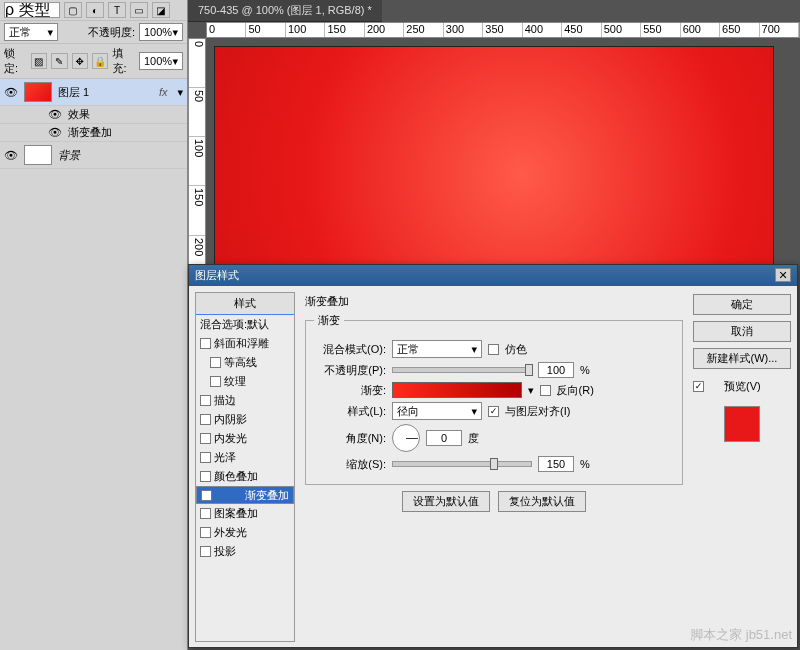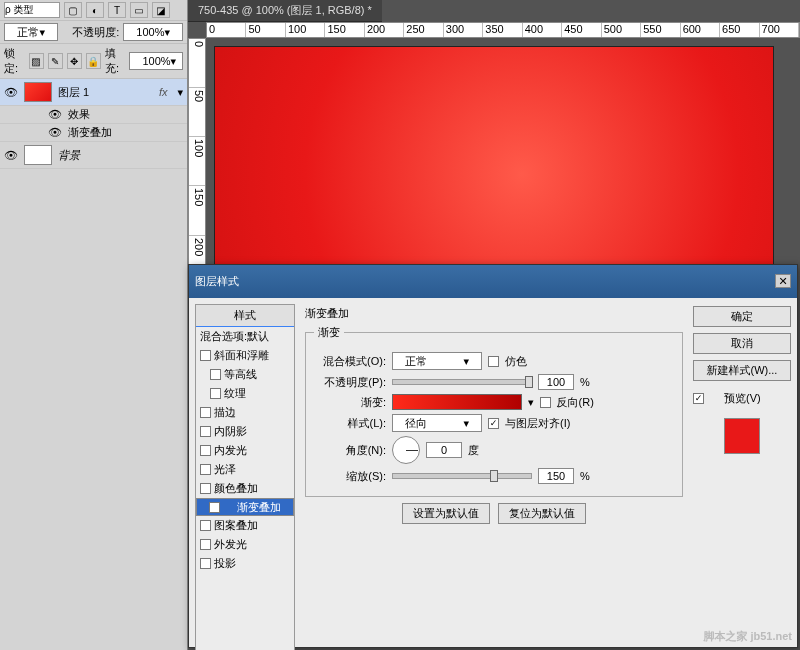--- a/index.html
+++ b/index.html
@@ -4,21 +4,21 @@
 <style>
 * { box-sizing: border-box; margin: 0; padding: 0; font-family: "Microsoft YaHei", SimSun, sans-serif; font-size: 11px; }
 body { background: #535353; width: 800px; height: 650px; position: relative; overflow: hidden; }
 
 .panel-left { position: absolute; left: 0; top: 0; width: 188px; height: 650px; background: #d4d4d4; border-right: 1px solid #888; }
 .tabs { display: flex; background: #b8b8b8; border-bottom: 1px solid #888; }
 .tab { padding: 2px 8px; background: #c2c2c2; border-right: 1px solid #999; cursor: pointer; }
 .tab.active { background: #d4d4d4; }
 .tab-icons { display:inline-block; margin-left:auto; padding:2px 4px; }
 .panel-row { display: flex; align-items: center; padding: 2px 4px; border-bottom: 1px solid #c0c0c0; gap: 4px; }
-.small-input { width: 48px; height: 16px; background: #fff; border: 1px solid #999; font-size: 10px; }
+.small-input { width: 48px; height: 16px; background: #fff; border: 1px solid #999; font-size: 16px; }
 .icon-btn { width: 18px; height: 16px; display: inline-flex; align-items: center; justify-content: center; background: #d4d4d4; border: 1px solid #aaa; cursor: pointer; font-size: 10px; }
 
 .layers { background: #d4d4d4; }
 .layer-row { display: flex; align-items: center; padding: 3px 4px; gap: 6px; border-bottom: 1px solid #c8c8c8; }
 .layer-row.active { background: #c8d8f0; }
 .eye { width: 14px; text-align: center; cursor: pointer; }
 .thumb { width: 28px; height: 20px; background: #fff; border: 1px solid #888; }
 .thumb.red { background: linear-gradient(135deg,#ff3a2a,#e01010); }
 .fx-label { margin-left: auto; font-style: italic; color: #555; padding-right: 4px; }
 .sub-effect { padding-left: 48px; display: flex; align-items: center; gap: 6px; border-bottom: 1px solid #c8c8c8; font-size: 10px; height: 18px;}
@@ -27,50 +27,50 @@
 .doc-tab { background: #424242; color: #ddd; padding: 3px 10px; display: inline-block; border-bottom: 1px solid #2a2a2a; }
 .ruler-h { position: absolute; left: 18px; top: 22px; right: 0; height: 16px; background: #fff; border: 1px solid #888; display: flex; font-size: 9px; overflow: hidden;}
 .ruler-h span { width: 50px; border-right: 1px solid #bbb; padding-left: 2px; }
 .ruler-v { position: absolute; left: 0; top: 38px; width: 18px; bottom: 16px; background: #fff; border: 1px solid #888; display:flex; flex-direction:column; font-size:9px; overflow:hidden;}
 .ruler-v span { height: 50px; border-bottom:1px solid #bbb; writing-mode: vertical-rl; padding-top:2px;}
 .canvas-wrap { position: absolute; left: 18px; top: 38px; right: 0; bottom: 16px; background: #535353; overflow: hidden; }
 .canvas { position: absolute; left: 8px; top: 8px; width: 560px; height: 320px; background: radial-gradient(circle at 55% 40%, #ff5a4a 0%, #e81818 60%, #d01010 100%); border: 1px solid #222; }
 .zoom-lbl { position:absolute; left:0; bottom:0; background:#e4e4e4; padding:1px 6px; border:1px solid #999;}
 
 .dialog { position: absolute; left: 188px; top: 264px; width: 610px; height: 384px; background: #ececec; border: 1px solid #333; box-shadow: 2px 2px 8px rgba(0,0,0,0.4); }
-.dlg-title { background: linear-gradient(#3a6ea5,#2a5a90); color: #fff; padding: 9px 6px; display: flex; justify-content: space-between; }
+.dlg-title { background: linear-gradient(#3a6ea5,#2a5a90); color: #fff; padding: 3px 6px; display: flex; justify-content: space-between; }
 .dlg-close { background: #d4d4d4; color: #000; width: 16px; height: 14px; text-align: center; line-height: 12px; cursor: pointer; border:1px solid #888;}
 .dlg-body { display: flex; height: calc(100% - 20px); }
 
 .style-list { width: 100px; border: 1px solid #999; background: #ececec; margin: 6px; }
 .style-hdr { padding: 3px; text-align: center; border-bottom: 1px solid #3b82f6; background: #e0e0e0; }
 .style-item { padding: 2px 4px; display: flex; align-items: center; gap: 3px; cursor: pointer; }
 .style-item.sel { background: #316ac5; color: #fff; }
 .chk { width: 11px; height: 11px; border: 1px solid #777; background: #fff; display: inline-block; }
 .chk.on::after { content: "✓"; font-size: 9px; line-height: 9px; display:block; text-align:center; }
 
 .opts { flex: 1; padding: 8px 4px; }
 .fieldset { border: 1px solid #aaa; padding: 8px; margin-bottom: 6px; }
 .fieldset legend { padding: 0 4px; }
 .opt-row { display: flex; align-items: center; gap: 6px; margin: 4px 0; }
 .opt-row label { width: 72px; text-align: right; }
-.sel { background: #fff; border: 1px solid #888; height: 18px; padding: 0 12px; min-width: 90px; display:flex; align-items:center; justify-content:space-between;}
+.sel { background: #fff; border: 1px solid #888; height: 18px; padding: 0 4px; min-width: 90px; display:flex; align-items:center; justify-content:space-between;}
 .slider { flex: 1; height: 6px; background: #ccc; border: 1px solid #999; position: relative; max-width: 140px;}
 .slider .knob { position: absolute; top: -4px; width: 8px; height: 12px; background: #ddd; border: 1px solid #666; }
 .num-in { width: 36px; height: 16px; border: 1px solid #888; background: #fff; text-align: center; }
 .grad-prev { width: 130px; height: 16px; background: linear-gradient(90deg,#ff2a1a,#b00000); border: 1px solid #666; }
 .angle-dial { width: 28px; height: 28px; border: 1px solid #888; border-radius: 50%; background: #fff; position: relative; }
 .angle-dial::after { content:""; position:absolute; left:50%; top:50%; width:12px; height:1px; background:#333; transform-origin:left; }
 .btn-row { display: flex; gap: 8px; margin-top: 6px; justify-content: center;}
 .ps-btn { background: #e4e4e4; border: 1px solid #888; padding: 2px 10px; cursor: pointer; min-width: 76px; text-align:center;}
 
 .dlg-right { width: 110px; padding: 8px 6px; display: flex; flex-direction: column; gap: 6px; }
 .swatch { width: 36px; height: 36px; background: #e81818; border: 1px solid #888; margin: 6px auto; }
 
-.watermark { position: absolute; right: 8px; bottom: 6px; color: #bbb; font-size: 11px; font-weight: bold; }
+.watermark { position: absolute; right: 8px; bottom: 6px; color: #bbb; font-size: 13px; }
 </style>
 </head>
 <body>
 
 <div class="panel-left">
   <div class="panel-row">
     <input class="small-input" style="width: 56px;" value="ρ 类型">
     <span class="icon-btn">▢</span>
     <span class="icon-btn">◐</span>
     <span class="icon-btn">T</span>

